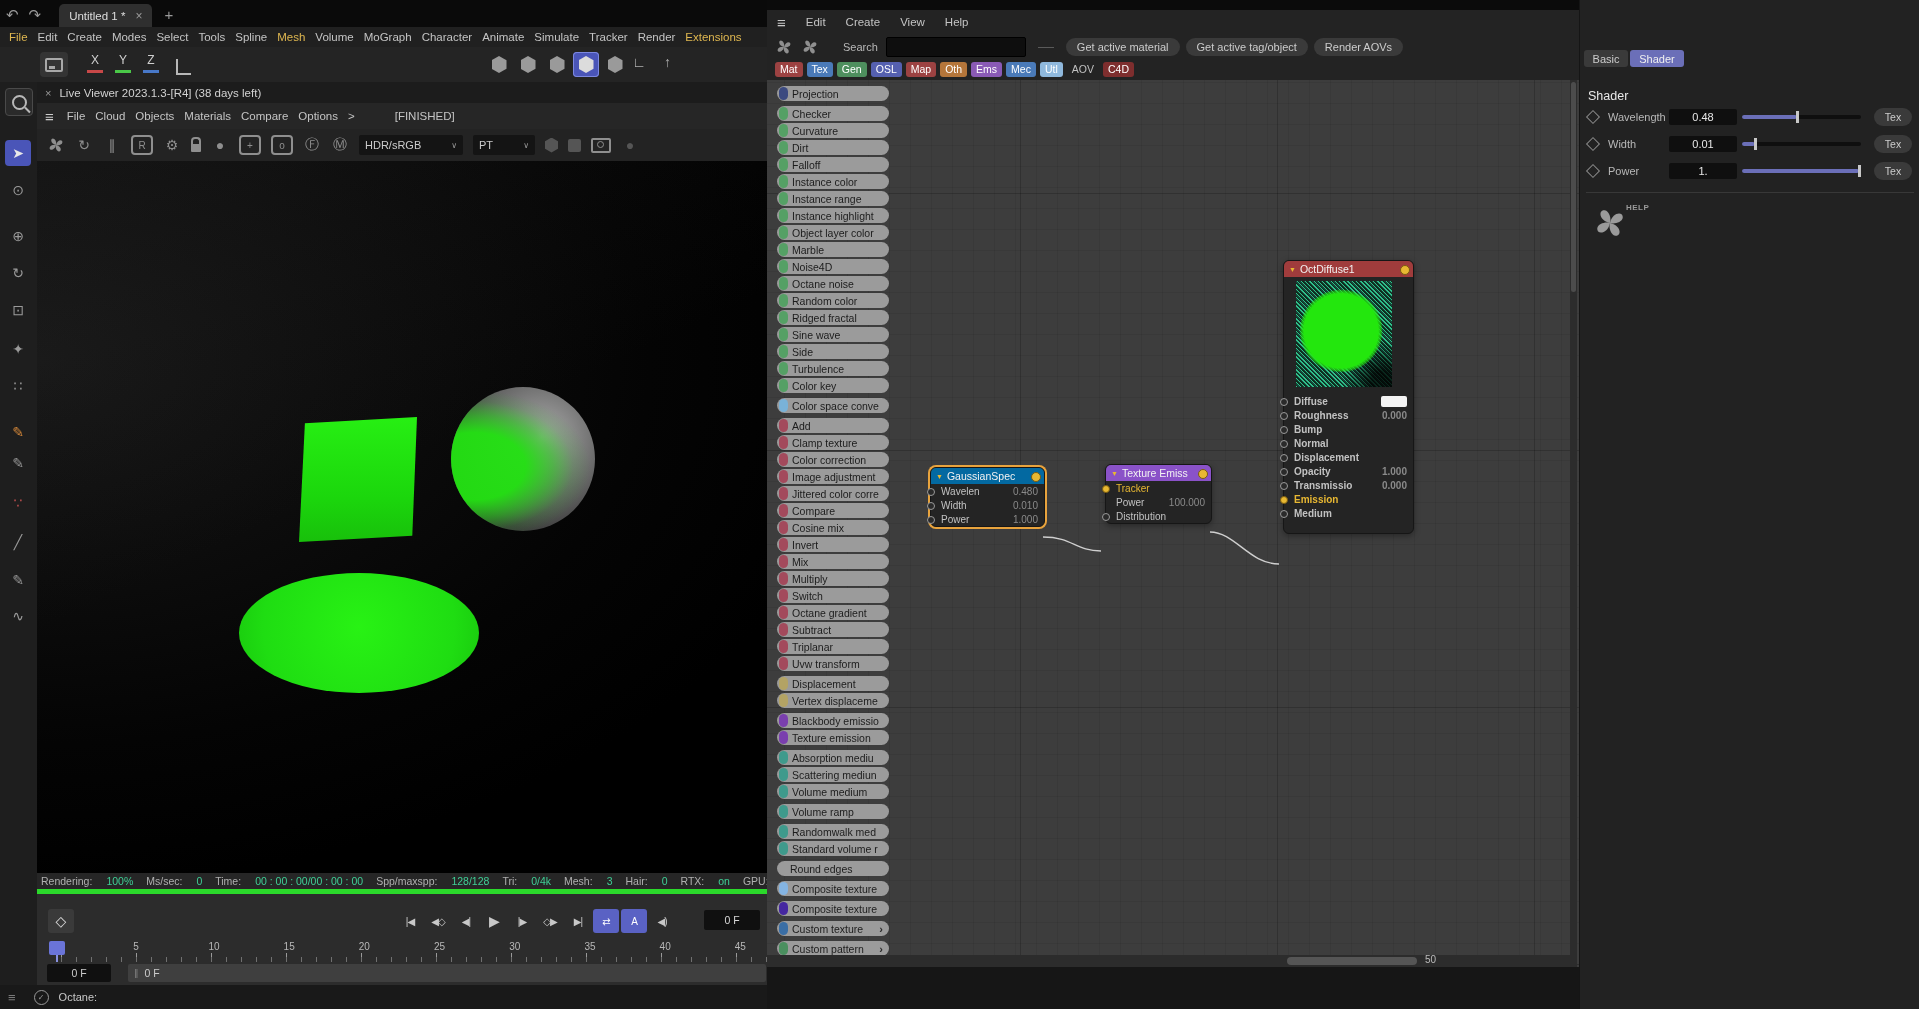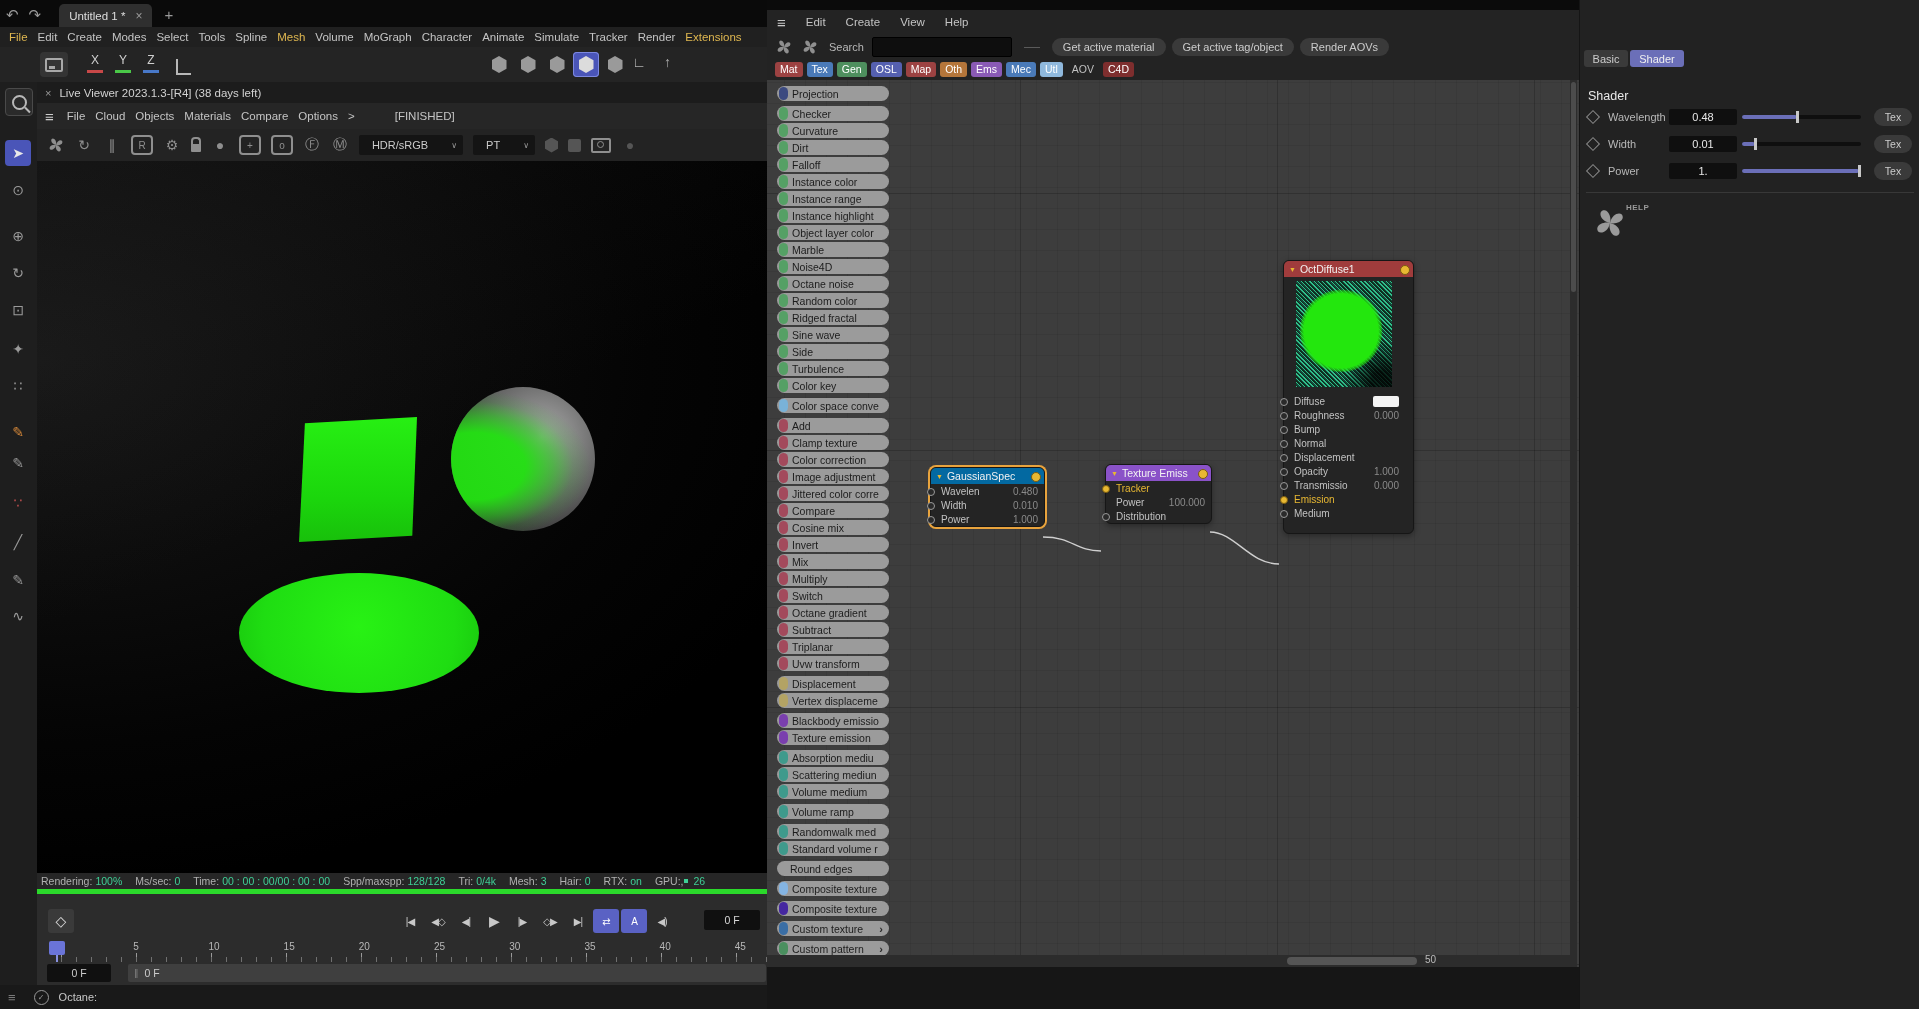--- a/index.html
+++ b/index.html
@@ -47,21 +47,21 @@
   #lv-title{font-size:11.5px;color:#d2d2d2;}
   #lv-menurow{left:37px;top:103px;width:730px;height:26px;background:#262626;display:flex;align-items:center;padding-left:8px;}
   #lv-menurow .ham{font-size:15px;color:#cccccc;margin-right:8px;}
   #lv-toolbar{left:37px;top:129px;width:730px;height:32px;background:#232323;display:flex;align-items:center;gap:10px;padding-left:10px;}
   .lvico{color:#8f8f8f;font-size:14px;width:18px;text-align:center;}
   .boxico{width:18px;height:16px;border:2px solid #8f8f8f;border-radius:4px;color:#8f8f8f;font-size:10px;
           display:flex;align-items:center;justify-content:center;}
   .lock{width:10px;height:8px;background:#8f8f8f;border-radius:1px;position:relative;margin-top:6px;}
   .lock::before{content:"";position:absolute;width:6px;height:6px;border:2px solid #8f8f8f;border-bottom:none;
                 border-radius:4px 4px 0 0;top:-7px;left:0;}
-  .dropdown{height:20px;background:#141414;border-radius:2px;display:flex;align-items:center;justify-content:flex-end;
+  .dropdown{height:20px;background:#141414;border-radius:2px;display:flex;align-items:center;justify-content:space-between;
             padding:0 6px;font-size:11px;color:#cccccc;gap:15px;}
   .dd-chev{font-size:8px;color:#9a9a9a;margin-left:8px;}
   .cam{width:16px;height:11px;border:2px solid #8f8f8f;border-radius:2px;position:relative;}
   .cam::after{content:"";position:absolute;left:4px;top:1px;width:5px;height:5px;border:1.5px solid #8f8f8f;border-radius:50%;}
   .sq{width:13px;height:13px;background:#555;border-radius:2px;}
   .hexs{width:13px;height:15px;background:#555;clip-path:polygon(50% 0,100% 25%,100% 75%,50% 100%,0 75%,0 25%);}
   
   #viewport{left:37px;top:161px;width:730px;height:712px;overflow:hidden;
     background:radial-gradient(140% 90% at 0% 28%,#161616 0%,#0c0c0c 34%,#040404 60%,#000 82%);}
   #viewport::before{content:"";position:absolute;left:0;top:0;width:100%;height:100%;
@@ -72,21 +72,21 @@
   #sphere{left:414px;top:226px;width:144px;height:144px;border-radius:50%;
     background:radial-gradient(circle at 63% 35%,#ababab 0%,#8c8c8c 22%,#646464 48%,#3e3e3e 72%,#262626 100%);}
   #sphere::before{content:"";position:absolute;inset:0;border-radius:50%;
     background:radial-gradient(ellipse at 16% 55%,rgba(34,226,17,0.95) 0 30%,rgba(34,210,20,0.55) 46%,rgba(30,180,20,0.15) 58%,rgba(0,0,0,0) 68%);}
   #disc{left:202px;top:412px;width:240px;height:120px;border-radius:50%;
     background:radial-gradient(circle at 50% 45%,#28f214 0%,#1fdd12 70%,#18c60d 100%);}
   
   #lv-statusbar{left:37px;top:873px;width:730px;height:16px;background:#262626;display:flex;align-items:center;
                 gap:13px;padding-left:4px;white-space:nowrap;overflow:hidden;}
   .slabel{color:#b0b0b0;font-size:10.5px;}
-  .sval{color:#3fcf96;font-size:10.5px;margin-left:3px;}
+  .sval{color:#3fcf96;font-size:10.5px;margin-left:14px;}
   .gsq{display:inline-block;width:4px;height:4px;background:#3fcf96;margin:0 3px 1px 0;}
   #progress{left:37px;top:889px;width:730px;height:5px;background:#2bd92b;}
   
   #timeline{left:37px;top:894px;width:730px;height:91px;background:#2c2c2c;}
   .pbtn{width:26px;height:24px;display:flex;align-items:center;justify-content:center;color:#c8c8c8;
         font-size:10px;border-radius:3px;letter-spacing:-1px;}
   .pbtn.big{font-size:14px;}
   .pbtn.active{background:#5a62c4;color:#fff;}
   #kf-btn{left:11px;top:15px;width:26px;height:24px;background:#3a3a3a;border-radius:3px;color:#e0e0e0;
           font-size:14px;display:flex;align-items:center;justify-content:center;}
@@ -111,21 +111,21 @@
   .okc{width:13px;height:13px;border:1.5px solid #9a9a9a;border-radius:50%;display:flex;align-items:center;
        justify-content:center;font-size:8px;color:#9a9a9a;margin-left:18px;}
   #octane-label{margin-left:10px;font-size:11px;color:#c8c8c8;}
   
   #node-editor{left:767px;top:0;width:812px;height:1009px;background:#232323;overflow:hidden;}
   #ne-titlestrip{left:0;top:0;width:812px;height:10px;background:#0b0b0b;}
   #ne-menurow{left:0;top:10px;width:812px;height:24px;display:flex;align-items:center;padding-left:10px;}
   #ne-menurow .ham{font-size:15px;color:#c8c8c8;margin-right:10px;}
   #ne-toolbar{left:0;top:34px;width:812px;height:26px;display:flex;align-items:center;padding-left:8px;gap:8px;}
   .fan-slot{width:18px;height:18px;color:#8f8f8f;}
-  #search-label{font-size:11px;color:#b8b8b8;margin-left:2px;}
+  #search-label{font-size:11px;color:#b8b8b8;margin-left:16px;}
   #search-input{width:130px;height:18px;background:#0e0e0e;border:1px solid #000;border-radius:2px;
                 color:#ddd;font-size:11px;padding:0 4px;font-family:"Liberation Sans",sans-serif;}
   .dash{width:16px;height:1px;background:#5a5a5a;margin:0 4px;}
   .ne-btn{height:18px;border-radius:9px;background:#3a3a3a;color:#cccccc;font-size:11px;display:flex;
           align-items:center;padding:0 11px;margin-right:6px;}
   #chips-row{left:0;top:60px;width:812px;height:18px;display:flex;align-items:center;gap:4px;padding-left:8px;}
   .chip{height:15px;padding:0 5px;border-radius:3px;font-size:10.5px;color:#fff;display:flex;align-items:center;}
   .chip.plain{background:transparent !important;color:#c0c0c0;}
   #canvas{left:0;top:80px;width:812px;height:887px;background-color:#3d3d3d;
     background-image:repeating-linear-gradient(90deg,rgba(0,0,0,0.20) 0 1px,rgba(0,0,0,0) 1px 257px),
@@ -716,21 +716,21 @@
           </div>
       </div>
 
       <div id="node-diffuse" class="gnode" style="left:516px;top:180px;width:129px;height:272px;">
         <div class="node-header" style="background: rgb(160, 60, 60);">
           <span class="tri">▼</span>
           <span class="ttl">OctDiffuse1</span>
           <span class="oport"></span>
         </div>
         <div id="preview"></div>
-        <div class="node-rows" style="position:absolute;left:0;top:133px;right:8px;">
+        <div class="node-rows" style="position:absolute;left:0;top:133px;right:0;font-weight:bold;">
             <div class="nrow">
               <span class="port"></span>
               <span class="nlabel">Diffuse</span>
               <span class="swatch"></span>
             </div>
             <div class="nrow">
               <span class="port"></span>
               <span class="nlabel">Roughness</span>
               <span class="nval">0.000</span>
             </div>

